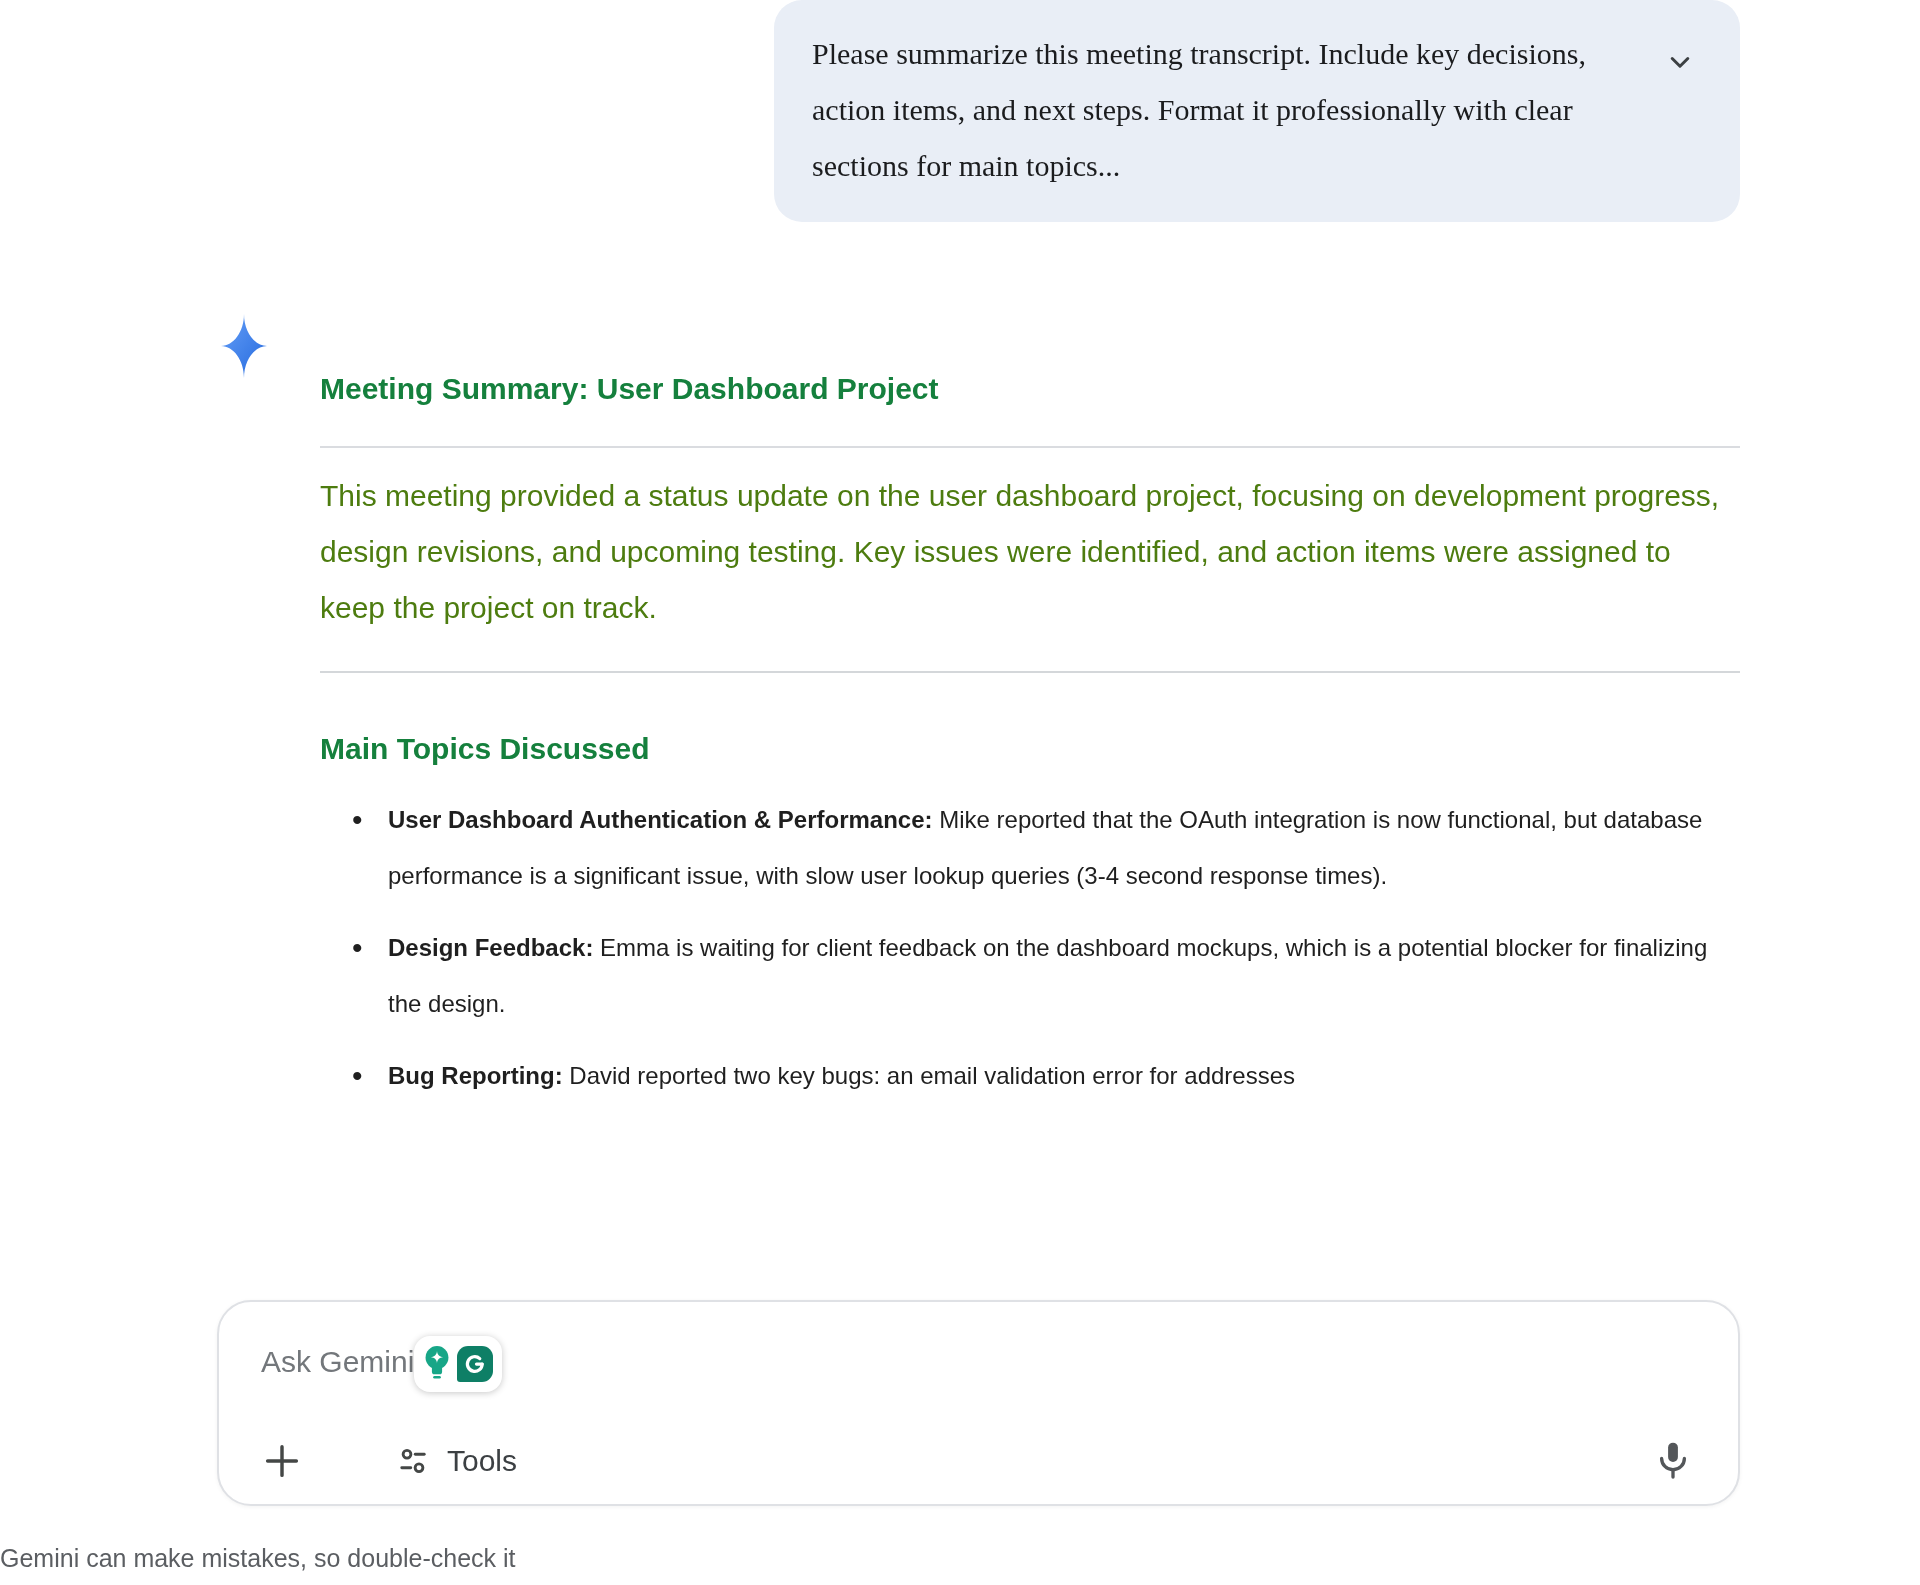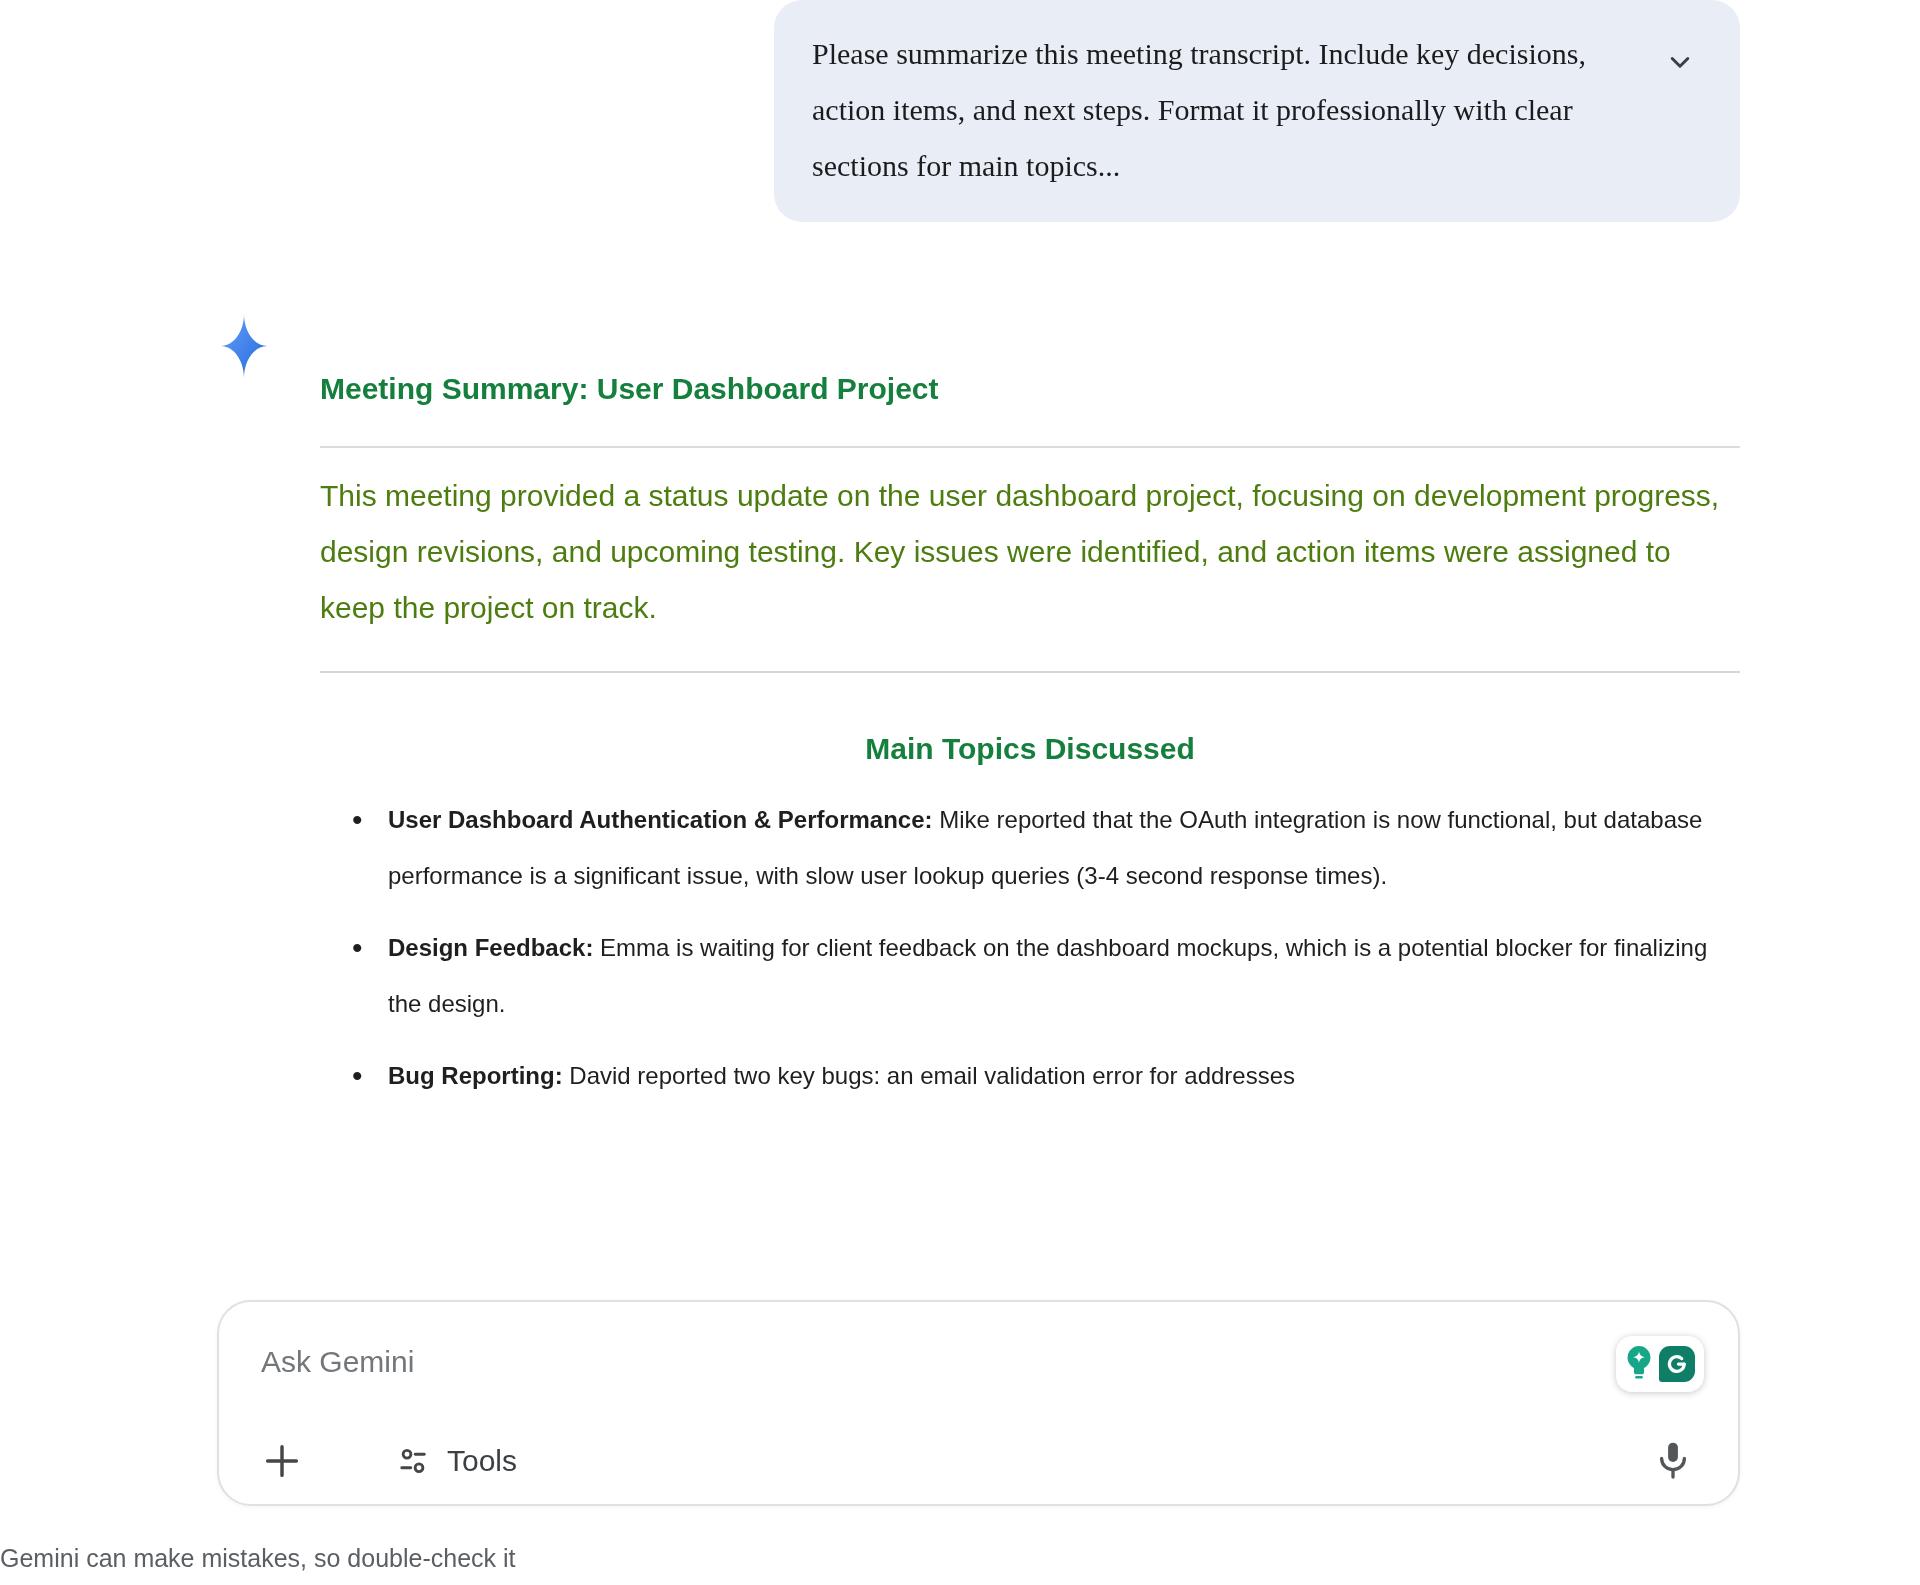--- a/index.html
+++ b/index.html
@@ -73,21 +73,21 @@
     border-top: 2px solid #dadce0;
     margin: 36px 0 0 0;
   }
   .intro {
     margin-top: 20px;
     font-size: 30px;
     line-height: 56px;
     color: #4d7c0f;
   }
   .divider.d2 { margin-top: 35px; border-top-color: #d4d7da; }
-  .section-heading { margin-top: 55px; text-align: center; }
+  .section-heading { margin-top: 55px; }
 
   .topics {
     list-style: none;
     margin-top: 22px;
     max-width: 1400px;
   }
   .topics li {
     position: relative;
     padding-left: 68px;
     font-size: 24px;
@@ -128,21 +128,20 @@
     border-radius: 34px;
     box-shadow: 0 1px 4px rgba(0,0,0,0.05);
     z-index: 5;
   }
   .composer-row1 {
     position: absolute;
     top: 34px;
     left: 42px;
     right: 34px;
     display: flex;
-    justify-content: space-between;
     align-items: flex-start;
   }
   .prompt-placeholder {
     font-size: 30px;
     line-height: 40px;
     color: #73777b;
     padding-top: 6px;
   }
   .gram-pill {
     display: flex;

